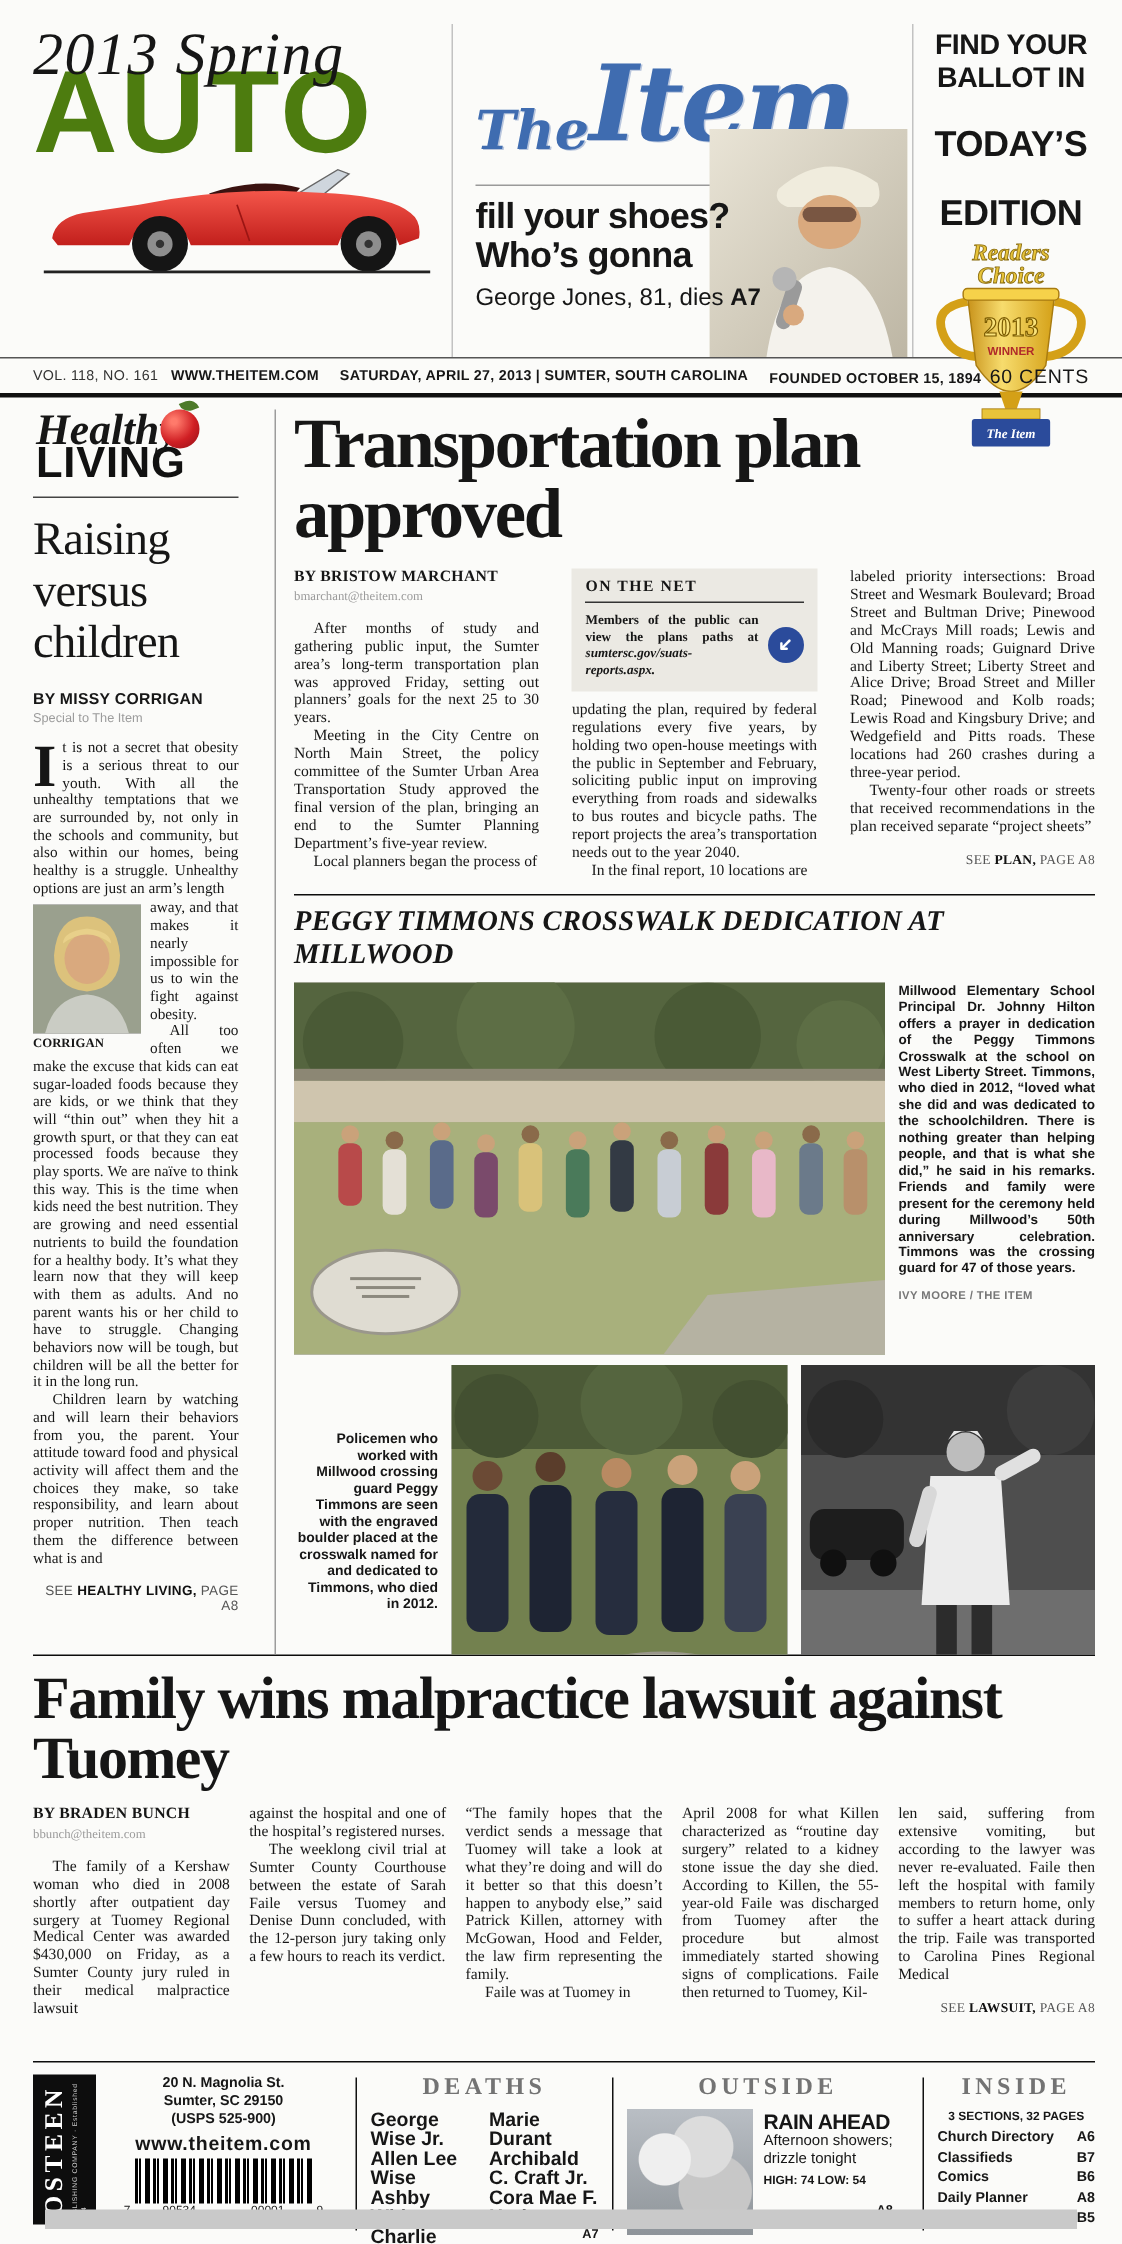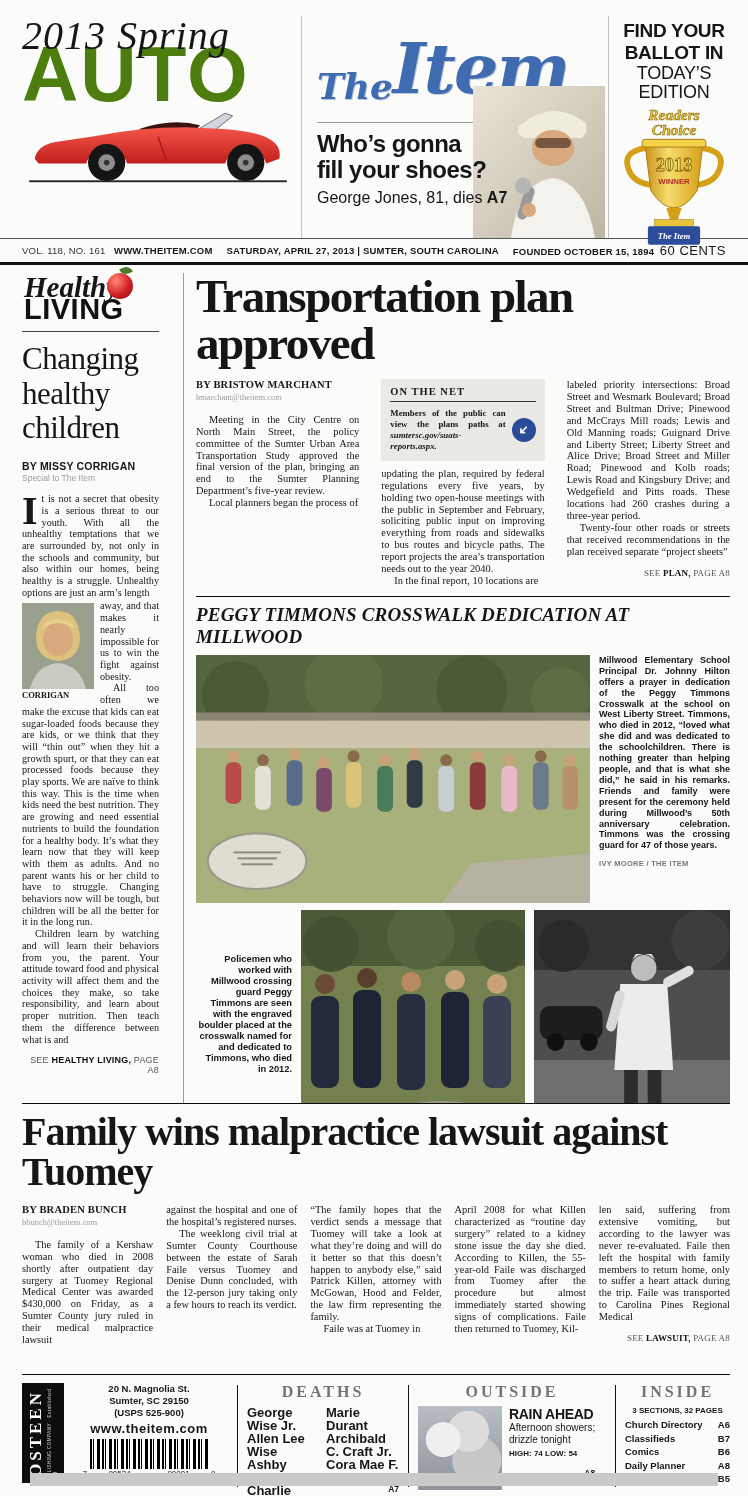--- a/index.html
+++ b/index.html
@@ -21,21 +21,21 @@
   .item-the{font-size:36px;vertical-align:-6px;}
   .item-item{font-size:70px;letter-spacing:-2px;}
   .mast-rule{border:0;border-top:1px solid #9a9a9a;margin:18px 0 8px;}
   .teaser{position:relative;z-index:2;}
   .teaser-h{font-weight:800;font-size:24px;line-height:1.08;letter-spacing:-.5px;}
   .teaser-sub{font-size:16px;margin-top:6px;}
   .teaser-page{font-weight:900;}
   .jones-photo{position:absolute;right:-4px;bottom:0;width:132px;height:152px;z-index:1;}
   .mast-right{flex:1;text-align:center;padding-top:4px;}
   .ballot-l{font-size:19px;font-weight:600;line-height:1.15;letter-spacing:-.3px;}
-  .ballot-b{font-size:18px;font-weight:400;line-height:1.1;letter-spacing:-.3px;}
+  .ballot-b{font-size:24px;font-weight:700;line-height:1.1;letter-spacing:-.3px;margin-top:20px;}
   
   .dateline{border-top:1px solid #555;border-bottom:3px solid #101010;margin:0 0;display:flex;align-items:center;
             justify-content:space-between;padding:4px 22px;font-size:9.5px;font-weight:bold;letter-spacing:.2px;}
   .dl-light{font-weight:400;color:#333;}
   .dl-price{font-size:13px;font-weight:400;letter-spacing:.5px;}
   
   .main{display:flex;padding:8px 18px 0 22px;height:838px;box-sizing:border-box;overflow:hidden;}
   .left-col{width:162px;border-right:1px solid #9c9c9c;padding-right:24px;box-sizing:border-box;}
   .hl-brand{position:relative;height:54px;}
   .hl-healthy{font-family:"Liberation Serif",serif;font-style:italic;font-weight:bold;font-size:29px;position:absolute;top:-2px;left:2px;z-index:2;}
@@ -144,22 +144,22 @@
       <rect x="2" y="85" width="276" height="2" fill="#222"></rect>
     </svg>
   </div>
   <div class="vdiv"></div>
   <div class="mast-center">
     <div class="item-logo">
       <span class="item-the">The</span><span class="item-item">Item</span>
     </div>
     <hr class="mast-rule">
     <div class="teaser">
+      <div class="teaser-h">fill your shoes?</div>
       <div class="teaser-h">Who’s gonna</div>
-      <div class="teaser-h">fill your shoes?</div>
       <div class="teaser-sub">
         <span>George Jones, 81, dies</span>
         <span class="teaser-page">A7</span>
       </div>
     </div>
     <svg class="jones-photo" viewBox="0 0 132 152">
       <rect width="132" height="152" fill="#ded9cc"></rect>
       <rect width="132" height="152" fill="url(#jg)"></rect>
       <defs>
           <linearGradient id="jg" x1="0" y1="0" x2="1" y2="1">
@@ -222,21 +222,21 @@
 
   <div class="left-col">
     <div class="hl-brand">
       <span class="hl-healthy">Healthy</span>
       <span class="hl-living">LIVING</span>
       <span class="apple">
           <span class="leaf"></span>
         </span>
     </div>
     <hr class="hl-rule">
-    <h2 class="hl-head">Changing healthy children</h2>
+    <h2 class="hl-head">Raising versus children</h2>
     <div class="byline">BY MISSY CORRIGAN</div>
     <div class="byline-sub">Special to The Item</div>
     <div class="body-text">
       <p class="nojust" style="margin:0;"><span class="dropcap">I</span><span>t is not a secret that obesity is a serious threat to our youth. With all the unhealthy temptations that we are surrounded by, not only in the schools and community, but also within our homes, being healthy is a struggle. Unhealthy options are just an arm’s length</span></p>
       <div style="overflow:hidden;margin-top:2px;">
         <div class="corrigan">
           <svg class="photo" width="72" height="86" viewBox="0 0 72 86">
             <rect width="72" height="86" fill="#9aa08e"></rect>
             <path d="M14,34 Q16,8 36,8 Q56,8 58,34 Q58,56 36,58 Q14,56 14,34 Z" fill="#dcc27c"></path>
             <ellipse cx="36" cy="36" rx="15" ry="17" fill="#d9a97e"></ellipse>
@@ -254,20 +254,21 @@
       <span class="see-pre">SEE </span><span class="see-name">HEALTHY LIVING,</span><span class="see-page"> PAGE A8</span>
     </div>
   </div>
 
   <div class="right-area">
     <h1 class="trans-head">Transportation plan approved</h1>
     <div class="t-cols body-text">
       <div>
         <div class="byline">BY BRISTOW MARCHANT</div>
         <div class="byline-sub">bmarchant@theitem.com</div>
+        <p class="indent">After months of study and gathering public input, the Sumter area’s long-term transportation plan was approved Friday, setting out planners’ goals for the next 25 to 30 years.</p>
         <p class="indent">Meeting in the City Centre on North Main Street, the policy committee of the Sumter Urban Area Transportation Study approved the final version of the plan, bringing an end to the Sumter Planning Department’s five-year review.</p>
         <p class="indent">Local planners began the process of</p>
       </div>
       <div>
         <div class="net-box">
           <div class="net-title">ON THE NET</div>
           <div class="net-row">
             <div class="net-text">
               <span>Members of the public can view the plans paths at </span><span class="net-url">sumtersc.gov/suats-reports.aspx.</span>
             </div>

